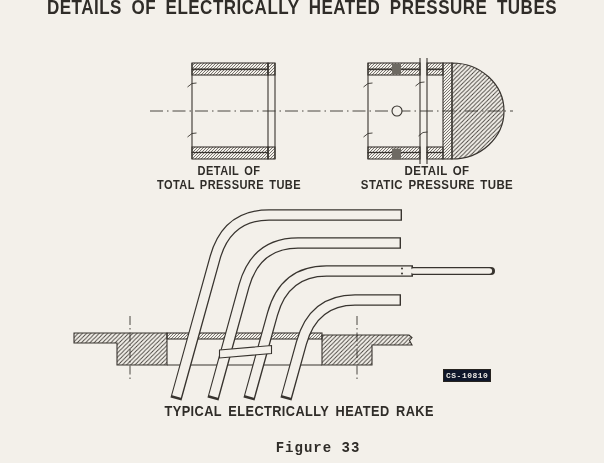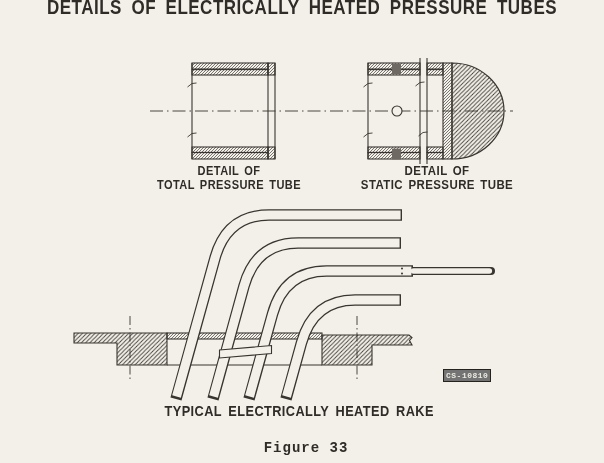--- a/index.html
+++ b/index.html
@@ -18,21 +18,21 @@
   .cap{font-size:13px;word-spacing:2px;}
   .cap2{font-size:13.5px;word-spacing:2px;}
   .rakecap{font-size:15px;word-spacing:3px;}
   .figcap{
     position:absolute;color:#2f2c28;text-align:center;white-space:nowrap;
     font-family:"Liberation Mono","DejaVu Sans Mono",monospace;
     font-weight:700;font-size:14px;letter-spacing:1px;
   }
   .stamp{
     position:absolute;display:flex;align-items:center;justify-content:center;
-    background:#737373;color:#eceae4;border:1.5px solid #26231f;
+    background:#0f172a;color:#eceae4;border:1.5px solid #26231f;
     font-family:"Liberation Mono","DejaVu Sans Mono",monospace;
     font-size:8px;font-weight:700;letter-spacing:.5px;
     padding:0 2px;height:11px;
   }
   svg{position:absolute;left:0;top:0;}
 </style>
 </head>
 <body>
 
 <svg width="604" height="463" viewBox="0 0 604 463">
@@ -138,13 +138,13 @@
 
 <div>
   <div class="label cap2" style="left:337px;top:164px;width:200px;">DETAIL OF</div>
   <div class="label cap2" style="left:337px;top:178px;width:200px;">STATIC PRESSURE TUBE</div>
 </div>
 
 <div class="stamp" style="left:443px;top:369px;">CS-10810</div>
 
 <div class="label rakecap" style="left:142px;top:404px;width:300px;">TYPICAL ELECTRICALLY HEATED RAKE</div>
 
-<div class="figcap" style="left:206px;top:440px;width:200px;">Figure 33</div>
+<div class="figcap" style="left:218px;top:440px;width:200px;">Figure 33</div>
 
 </body></html>

